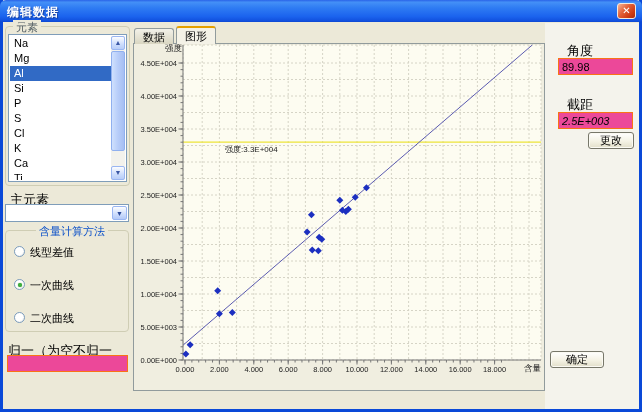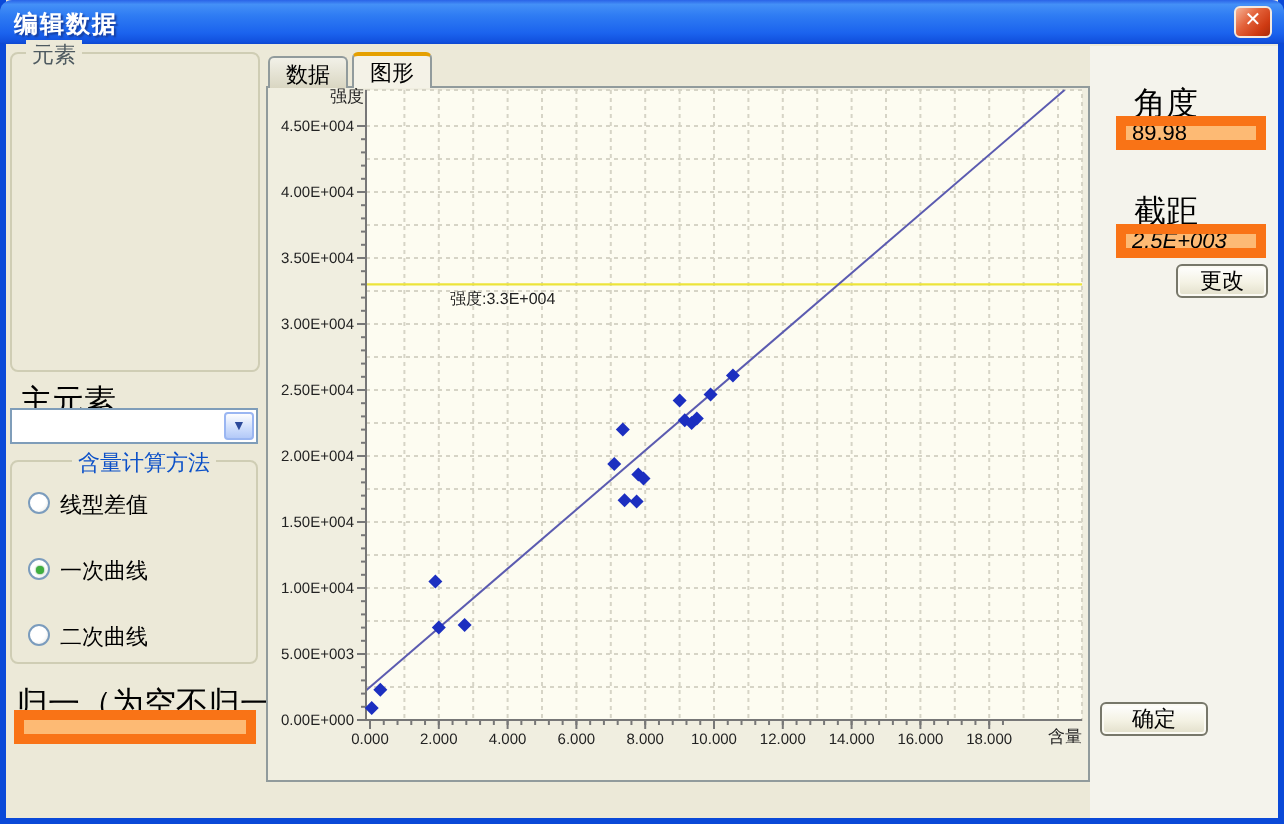--- a/index.html
+++ b/index.html
@@ -7,21 +7,21 @@
   .window { position:absolute; left:0; top:0; width:642px; height:412px; background:#ece9d8;
             box-shadow: inset 3px 0 0 #0a49d8, inset -3px 0 0 #0a49d8, inset 0 -3px 0 #0a49d8; overflow:hidden; }
   .titlebar { position:absolute; left:0; top:0; width:642px; height:22px;
               background:linear-gradient(180deg,#2a63e8 0%,#4490f7 10%,#2f7cf3 35%,#1b63ee 75%,#1150de 95%,#0d47cf 100%);
               border-radius:6px 6px 0 0; }
   .titlebar .title { position:absolute; left:7px; top:4px; color:#fff; font-weight:bold; font-size:12px;
                      text-shadow:1px 1px 1px #173e9e; letter-spacing:1px;text-align:center; }
   .close-btn { position:absolute; right:6px; top:3px; width:19px; height:16px; border-radius:3px;
                border:1px solid #f3e9df; background:linear-gradient(135deg,#f6b497 0%,#e3623a 40%,#ce3a12 75%,#a82c0b 100%);
                color:#fff; font-size:10px; font-weight:bold; text-align:center; line-height:14px; cursor:pointer; }
-  .label { position:absolute; font-size:16px; color:#000; }
+  .label { position:absolute; font-size:13px; color:#000; }
   .groupbox { position:absolute; border:1px solid #cfcdb4; border-radius:4px; }
   .gb-caption { position:absolute; top:-7px; left:7px; background:#ece9d8; padding:0 3px; font-size:11px; color:#4e5a60; }
   .gb-caption.blue { color:#0b50c8;margin-left:23px; }
   
   .listbox { position:absolute; left:2px; top:7px; right:2px; bottom:3px; background:#fff; border:1px solid #7f9db9; }
   .list-items { position:absolute; left:1px; top:1px; right:15px; bottom:1px; overflow:hidden; }
   .list-item { height:15px; line-height:15px; padding-left:4px; font-size:11px; color:#000; cursor:default; }
   .list-item.selected { background:#316ac5; color:#fff; }
   .vscroll { position:absolute; right:1px; top:1px; bottom:1px; width:14px; background:#f3f2ec; }
   .sb-btn { position:absolute; left:0; width:14px; height:14px; border:1px solid #9ab6f2; border-radius:2px;
@@ -37,21 +37,21 @@
                background:linear-gradient(180deg,#fdfdfe,#cdddfc 60%,#b3c9f8); color:#2c4a9a; font-size:7px;
                text-align:center; line-height:13px; cursor:pointer; }
   
   .radio-row { position:absolute; left:8px; height:14px; cursor:pointer; }
   .radio { position:absolute; left:0; top:1px; width:11px; height:11px; border-radius:50%;
            border:1px solid #7b9cbd; background:radial-gradient(circle at 35% 35%,#ffffff 55%,#dfdfd8); }
   .radio.checked::after { content:''; position:absolute; left:2.5px; top:2.5px; width:4px; height:4px;
                           border-radius:50%; background:#3faf3f; box-shadow:0 0 1px #2c8a2c; }
   .radio-label { position:absolute; left:16px; top:0; font-size:11px; white-space:nowrap; }
   
-  .textbox { position:absolute; border:5px solid #f97316; background:#fdba74; font-size:11px; padding:1px 3px; }
+  .textbox { position:absolute; border:1px solid #f97316; background:#ec4899; font-size:11px; padding:1px 3px; }
   .xp-btn { position:absolute; border:1px solid #72робі7a66; border:1px solid #77776a; border-radius:3px;
             background:linear-gradient(180deg,#ffffff,#f4f2e4 55%,#e2dfca); font-size:11px; color:#000;
             box-shadow:inset 0 0 0 1px #fbfaf3; cursor:pointer; }
   
   .tabstrip { position:absolute; left:134px; top:26px; height:18px; z-index:3; }
   .tab { display:inline-block; vertical-align:bottom; height:16px; padding:1px 8px 0 8px; margin-right:2px;
          font-size:11px; border:1px solid #919b9c; border-bottom:none; border-radius:3px 3px 0 0;
          background:linear-gradient(180deg,#f2f1e8,#d9d6c2); cursor:pointer; }
   .tab.active { height:18px; background:#f4f2e7; border-top:2px solid #e5a000; position:relative; top:0px; }
   .tabpage { position:absolute; left:133px; top:43px; width:412px; height:348px; border:1px solid #919b9c;
@@ -67,20 +67,43 @@
 
   <div class="titlebar">
     <span class="title">编辑数据</span>
     <div class="close-btn">
       <span>✕</span>
     </div>
   </div>
 
   <div class="groupbox" style="left:5px;top:26px;width:125px;height:160px;">
     <span class="gb-caption">元素</span>
+    <div class="listbox">
+      <div class="list-items" id="element-list">
+          <div class="list-item">Na</div>
+          <div class="list-item">Mg</div>
+          <div class="list-item selected">Al</div>
+          <div class="list-item">Si</div>
+          <div class="list-item">P</div>
+          <div class="list-item">S</div>
+          <div class="list-item">Cl</div>
+          <div class="list-item">K</div>
+          <div class="list-item">Ca</div>
+          <div class="list-item">Ti</div>
+        </div>
+      <div class="vscroll">
+        <div class="sb-btn up">
+          <span>▲</span>
+        </div>
+        <div class="sb-thumb"></div>
+        <div class="sb-btn down">
+          <span>▼</span>
+        </div>
+      </div>
+    </div>
   </div>
 
   <div class="label" style="left:10px;top:191px;">主元素</div>
   <div class="combobox">
     <span class="combo-value"></span>
     <div class="combo-btn">
       <span>▼</span>
     </div>
   </div>
 

